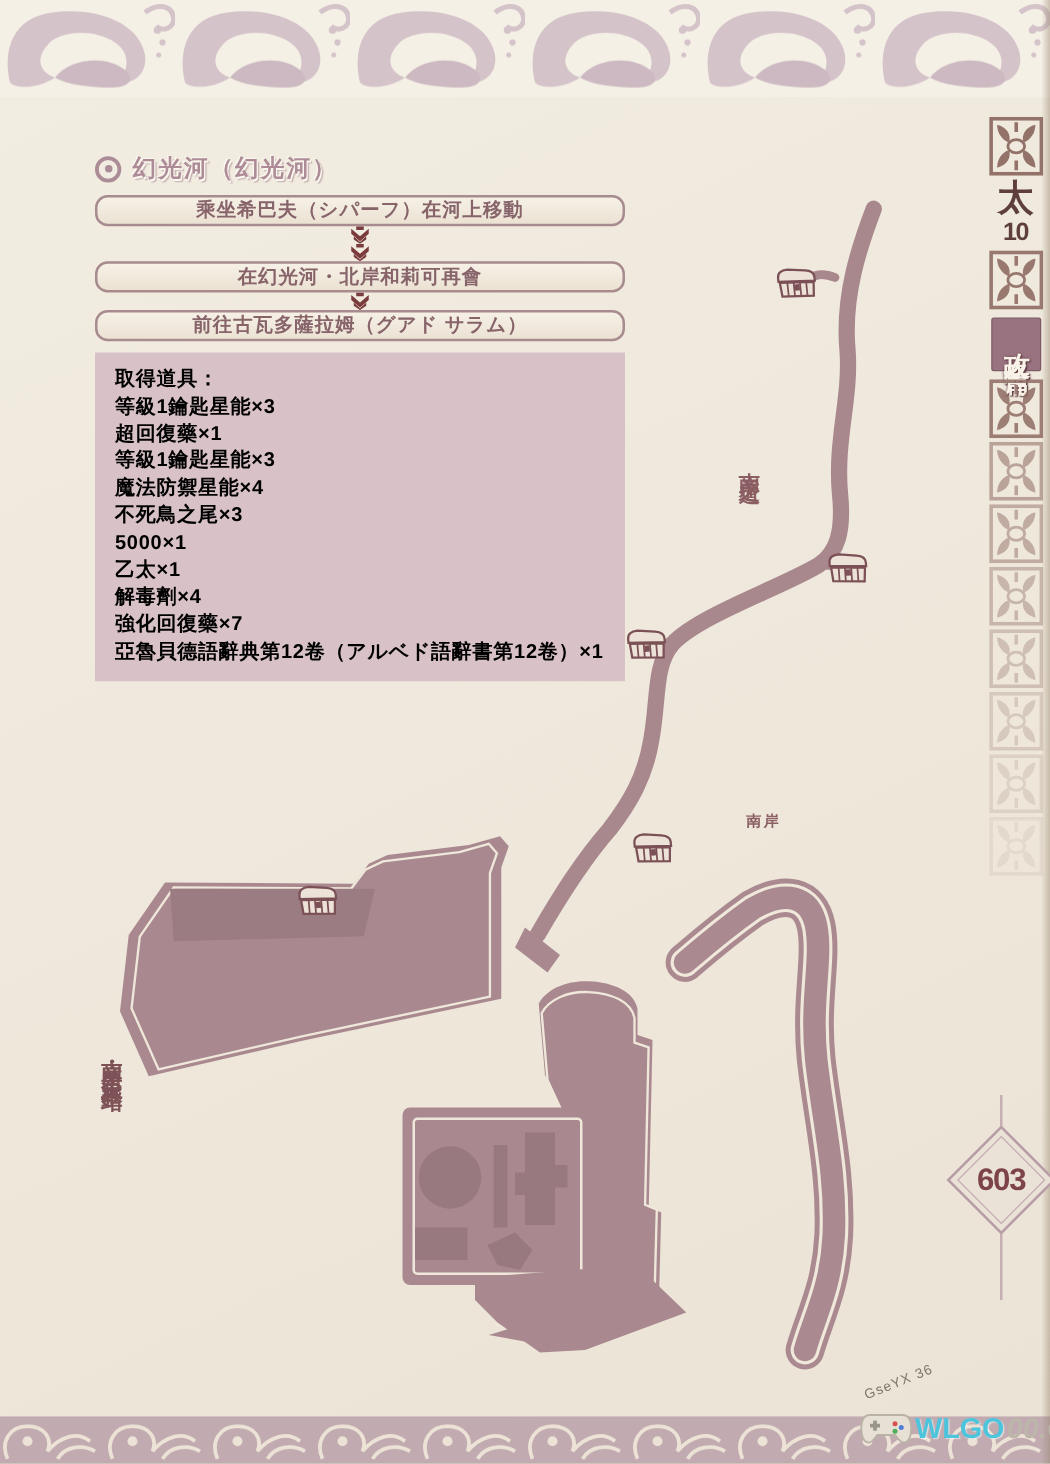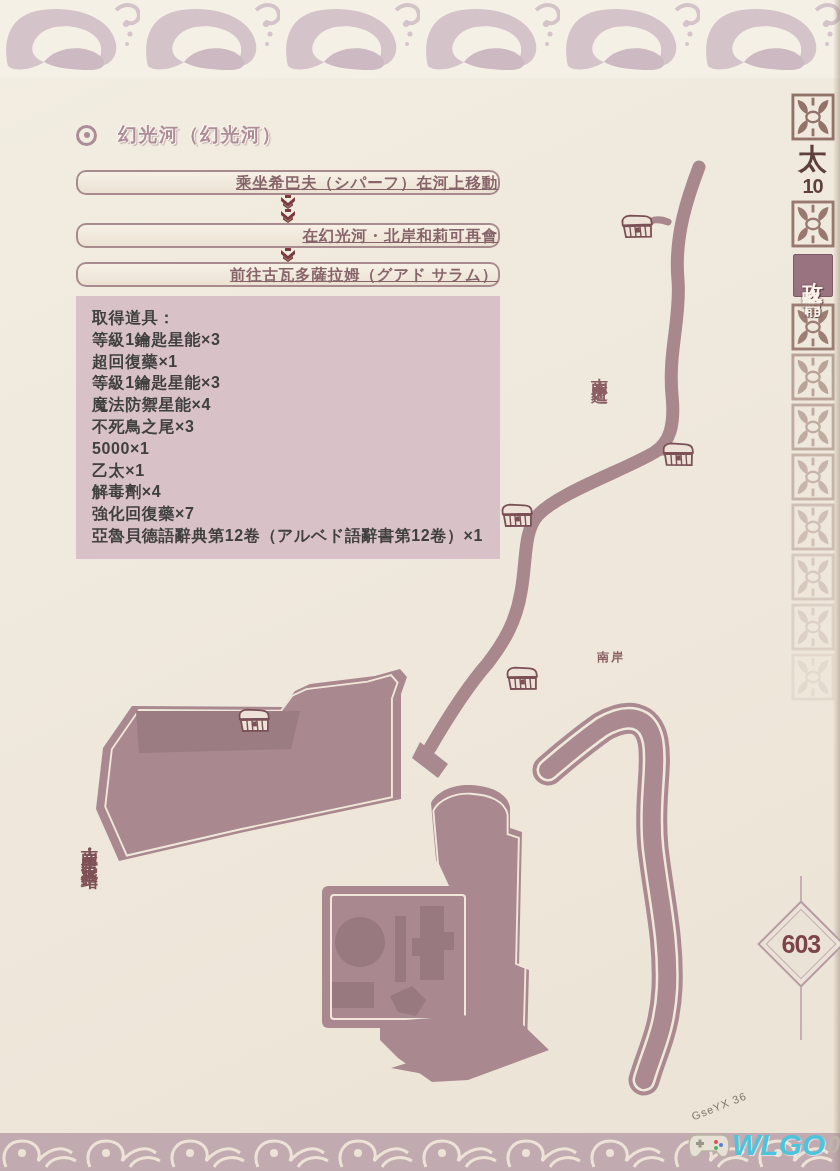--- a/index.html
+++ b/index.html
@@ -6,34 +6,34 @@
   body{font-family:"Liberation Sans","DejaVu Sans",sans-serif;background:#b9b2a6;}
   .page{position:relative;width:840px;height:1171px;overflow:hidden;margin:0 auto;
         background:linear-gradient(155deg,#f2ede2 0%,#efe8dc 45%,#ebe3d5 100%);}
   
   .border-top{position:absolute;left:0;top:0;width:840px;height:78px;z-index:2;}
   .border-bottom{position:absolute;left:0;bottom:0;width:840px;height:38px;z-index:2;}
   .edge-right{position:absolute;right:0;top:0;width:7px;height:100%;z-index:3;
               background:linear-gradient(to right,rgba(160,145,125,0),rgba(150,132,110,.45));}
   
   .content{position:absolute;left:76px;top:122px;width:424px;z-index:4;}
-  .title-row{display:flex;align-items:center;gap:21px;height:26px;margin-bottom:22px;}
+  .title-row{display:flex;align-items:center;gap:9px;height:26px;margin-bottom:8px;}
   .bullet{width:15px;height:15px;border:3px solid #ab8c97;border-radius:50%;
           display:flex;align-items:center;justify-content:center;flex:0 0 auto;}
   .bullet i{width:6px;height:6px;border-radius:50%;background:#ab8c97;}
   .page-title{font-size:19px;font-weight:bold;letter-spacing:1.5px;color:#ad8c98;margin:0;
           text-shadow:1px 1px 0 #fbf7ef,-1px -1px 0 #fbf7ef,2px 2px 1px rgba(140,100,112,.45);}
   .flow-box{border:2px solid #a78b8e;border-radius:10px;height:21px;line-height:21px;
-            background:linear-gradient(#f6f0e6,#ebe2d3);text-align:right;
-            font-size:15.5px;letter-spacing:.8px;color:#87646a;font-weight:bold;text-decoration:underline;}
+            background:linear-gradient(#f6f0e6,#ebe2d3);text-align:center;
+            font-size:15.5px;letter-spacing:.8px;color:#87646a;font-weight:bold;}
   .flow-arrow{height:14px;display:flex;justify-content:center;align-items:center;margin:0;}
   .notes{margin-top:9px;color:#8b6367;font-size:16px;line-height:21.5px;font-weight:bold;}
   .notes p{margin:0 0 2px 0;padding-left:17px;text-indent:-17px;letter-spacing:.4px;}
   .items-box{margin-top:9px;background:#d8c2c7;padding:11px 14px 12px 16px;
-             color:#404040;font-size:16px;line-height:21.8px;font-weight:bold;letter-spacing:.6px;}
+             color:#000000;font-size:16px;line-height:21.8px;font-weight:bold;letter-spacing:.6px;}
   
   .vlabel{position:absolute;writing-mode:vertical-rl;text-orientation:upright;
           font-size:17px;font-weight:bold;letter-spacing:3px;z-index:4;}
   .lbl-road{left:588px;top:364px;color:#8a5e63;}
   .lbl-bank{position:absolute;left:597px;top:649px;font-size:12px;font-weight:bold;
             color:#8a5e63;letter-spacing:2px;z-index:4;}
   .lbl-station{left:78px;top:834px;color:#7e5257;}
   
   .sidebar{position:absolute;left:789px;top:92px;width:47px;z-index:4;display:flex;
            flex-direction:column;align-items:center;}
@@ -52,21 +52,21 @@
            transform:rotate(45deg);border:2px solid #b79ba5;background:#eae2d6;
            box-shadow:inset 0 0 0 4px #eae2d6,inset 0 0 0 5px #c4abb3;z-index:4;
            display:flex;align-items:center;justify-content:center;}
   .diamond span{transform:rotate(-45deg);font-size:25px;font-weight:bold;color:#7c4349;
                 letter-spacing:-1px;}
   
   .scribble{position:absolute;left:690px;top:1100px;transform:rotate(-22deg);
             font-size:11px;color:#7f776b;z-index:5;letter-spacing:1px;}
   .watermark{position:absolute;left:688px;top:1128px;display:flex;align-items:center;
              gap:2px;z-index:5;}
-  .wm-hl{font-size:30px;font-weight:900;font-style:italic;color:#4cc4dc;
+  .wm-hl{font-size:23px;font-weight:900;color:#4cc4dc;
          text-shadow:1px 1px 1px rgba(255,255,255,.6);letter-spacing:0;}
   .wm-rest{font-size:23px;font-weight:900;font-style:italic;color:#bcb5aa;letter-spacing:0;}
   svg{display:block;}
   .hidden-defs{position:absolute;width:0;height:0;}
   .map-svg{position:absolute;left:0;top:0;z-index:1;}
 </style>
 </head>
 <body>
 
 <div class="page">

